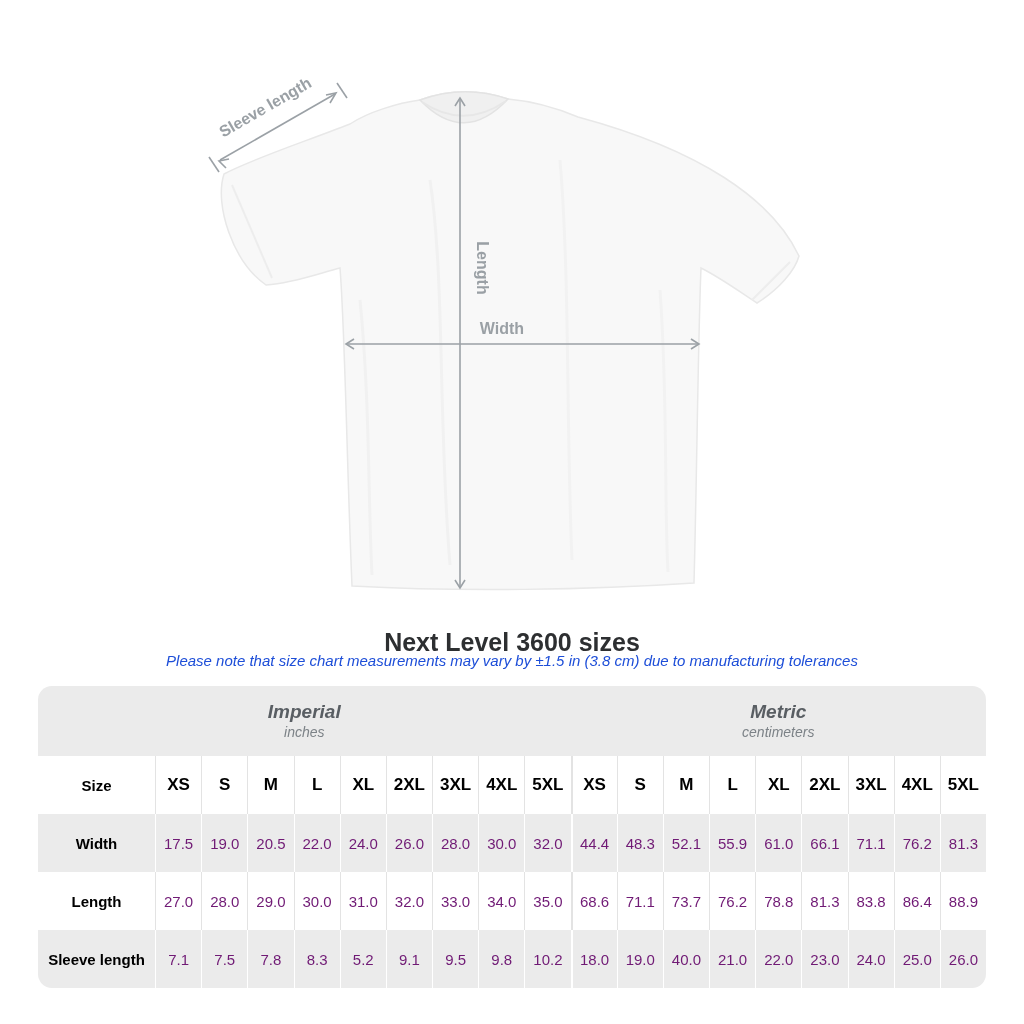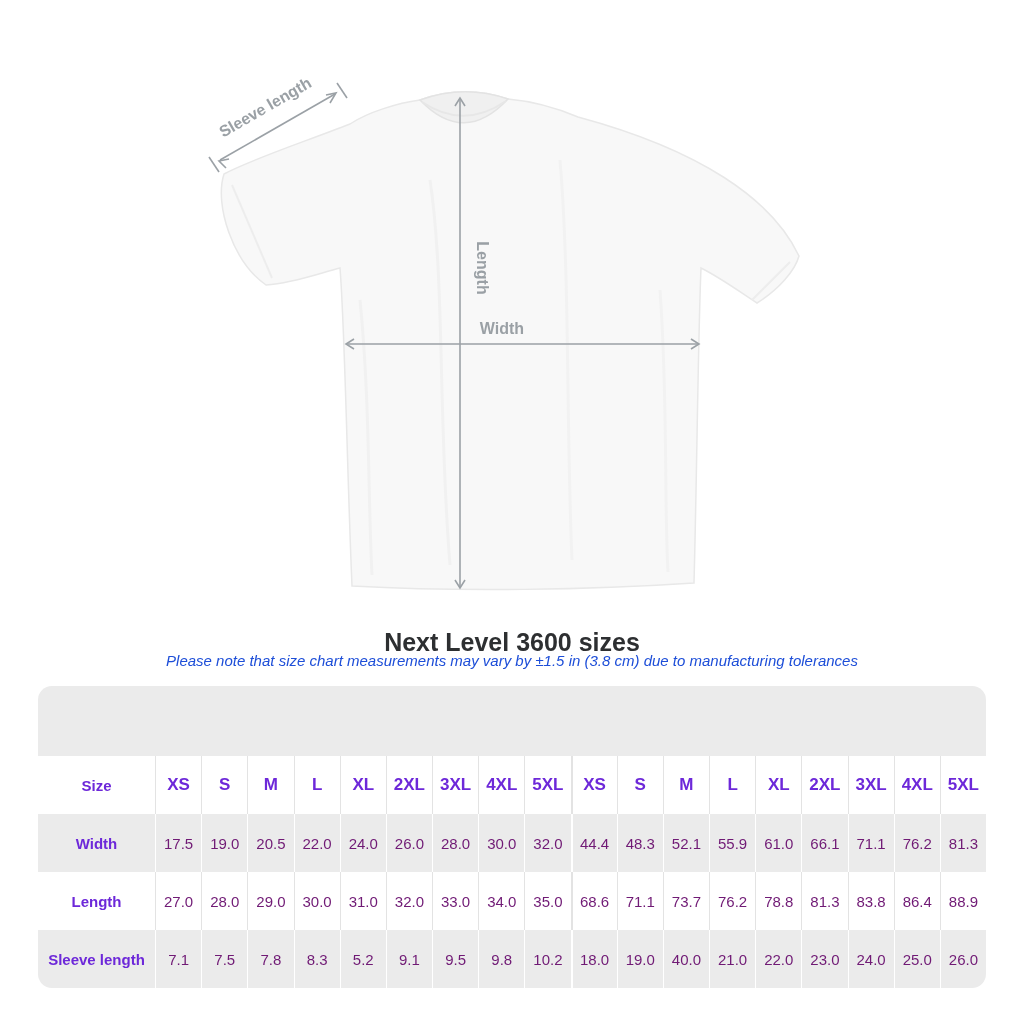--- a/index.html
+++ b/index.html
@@ -35,21 +35,21 @@
   .unit-sub{font-size:14px;font-style:italic;color:#7c8287;line-height:1.25;}
   .trow{height:58px;}
   .trow .cell{
     display:flex;align-items:center;justify-content:center;
     font-size:15px;white-space:nowrap;
   }
   .trow .cell + .cell{border-left:1px solid var(--sep);}
   .trow .cell.metric-start{border-left-width:2px;}
   .trow.white{background:#ffffff;--sep:#e3e3e3;}
   .trow.gray{background:#ebebeb;--sep:#ffffff;}
-  .cell.rowlabel,.cell.sizehead{font-weight:bold;color:#6d28d9;}
+  .cell.rowlabel,.cell.sizehead{font-weight:bold;color:#000000;}
   .cell.sizehead{font-size:17px;}
   .cell.value{color:#701a75;}
 </style>
 </head>
 <body>
 
 <div class="page">
 
   <svg class="diagram-svg" width="1024" height="615" viewBox="0 0 1024 615">
 
@@ -102,20 +102,28 @@
       <path class="arrow" d="M209,157 L219,172"></path>
     </g>
     <text class="diagram-label" transform="translate(268,112) rotate(-30)" text-anchor="middle">Sleeve length</text>
   </svg>
 
   <h1 class="page-title">Next Level 3600 sizes</h1>
   <p class="page-subtitle">Please note that size chart measurements may vary by ±1.5 in (3.8 cm) due to manufacturing tolerances</p>
 
   <div class="size-table">
     <div class="tgrid unit-band">
+      <div class="unit-cell left">
+        <div class="unit-name">Imperial</div>
+        <div class="unit-sub">inches</div>
+      </div>
+      <div class="unit-cell">
+        <div class="unit-name">Metric</div>
+        <div class="unit-sub">centimeters</div>
+      </div>
     </div>
     <div id="table-body">
         <div class="tgrid trow white">
           <div class="cell rowlabel">Size</div>
           <div class="cell sizehead">XS</div>
           <div class="cell sizehead">S</div>
           <div class="cell sizehead">M</div>
           <div class="cell sizehead">L</div>
           <div class="cell sizehead">XL</div>
           <div class="cell sizehead">2XL</div>

